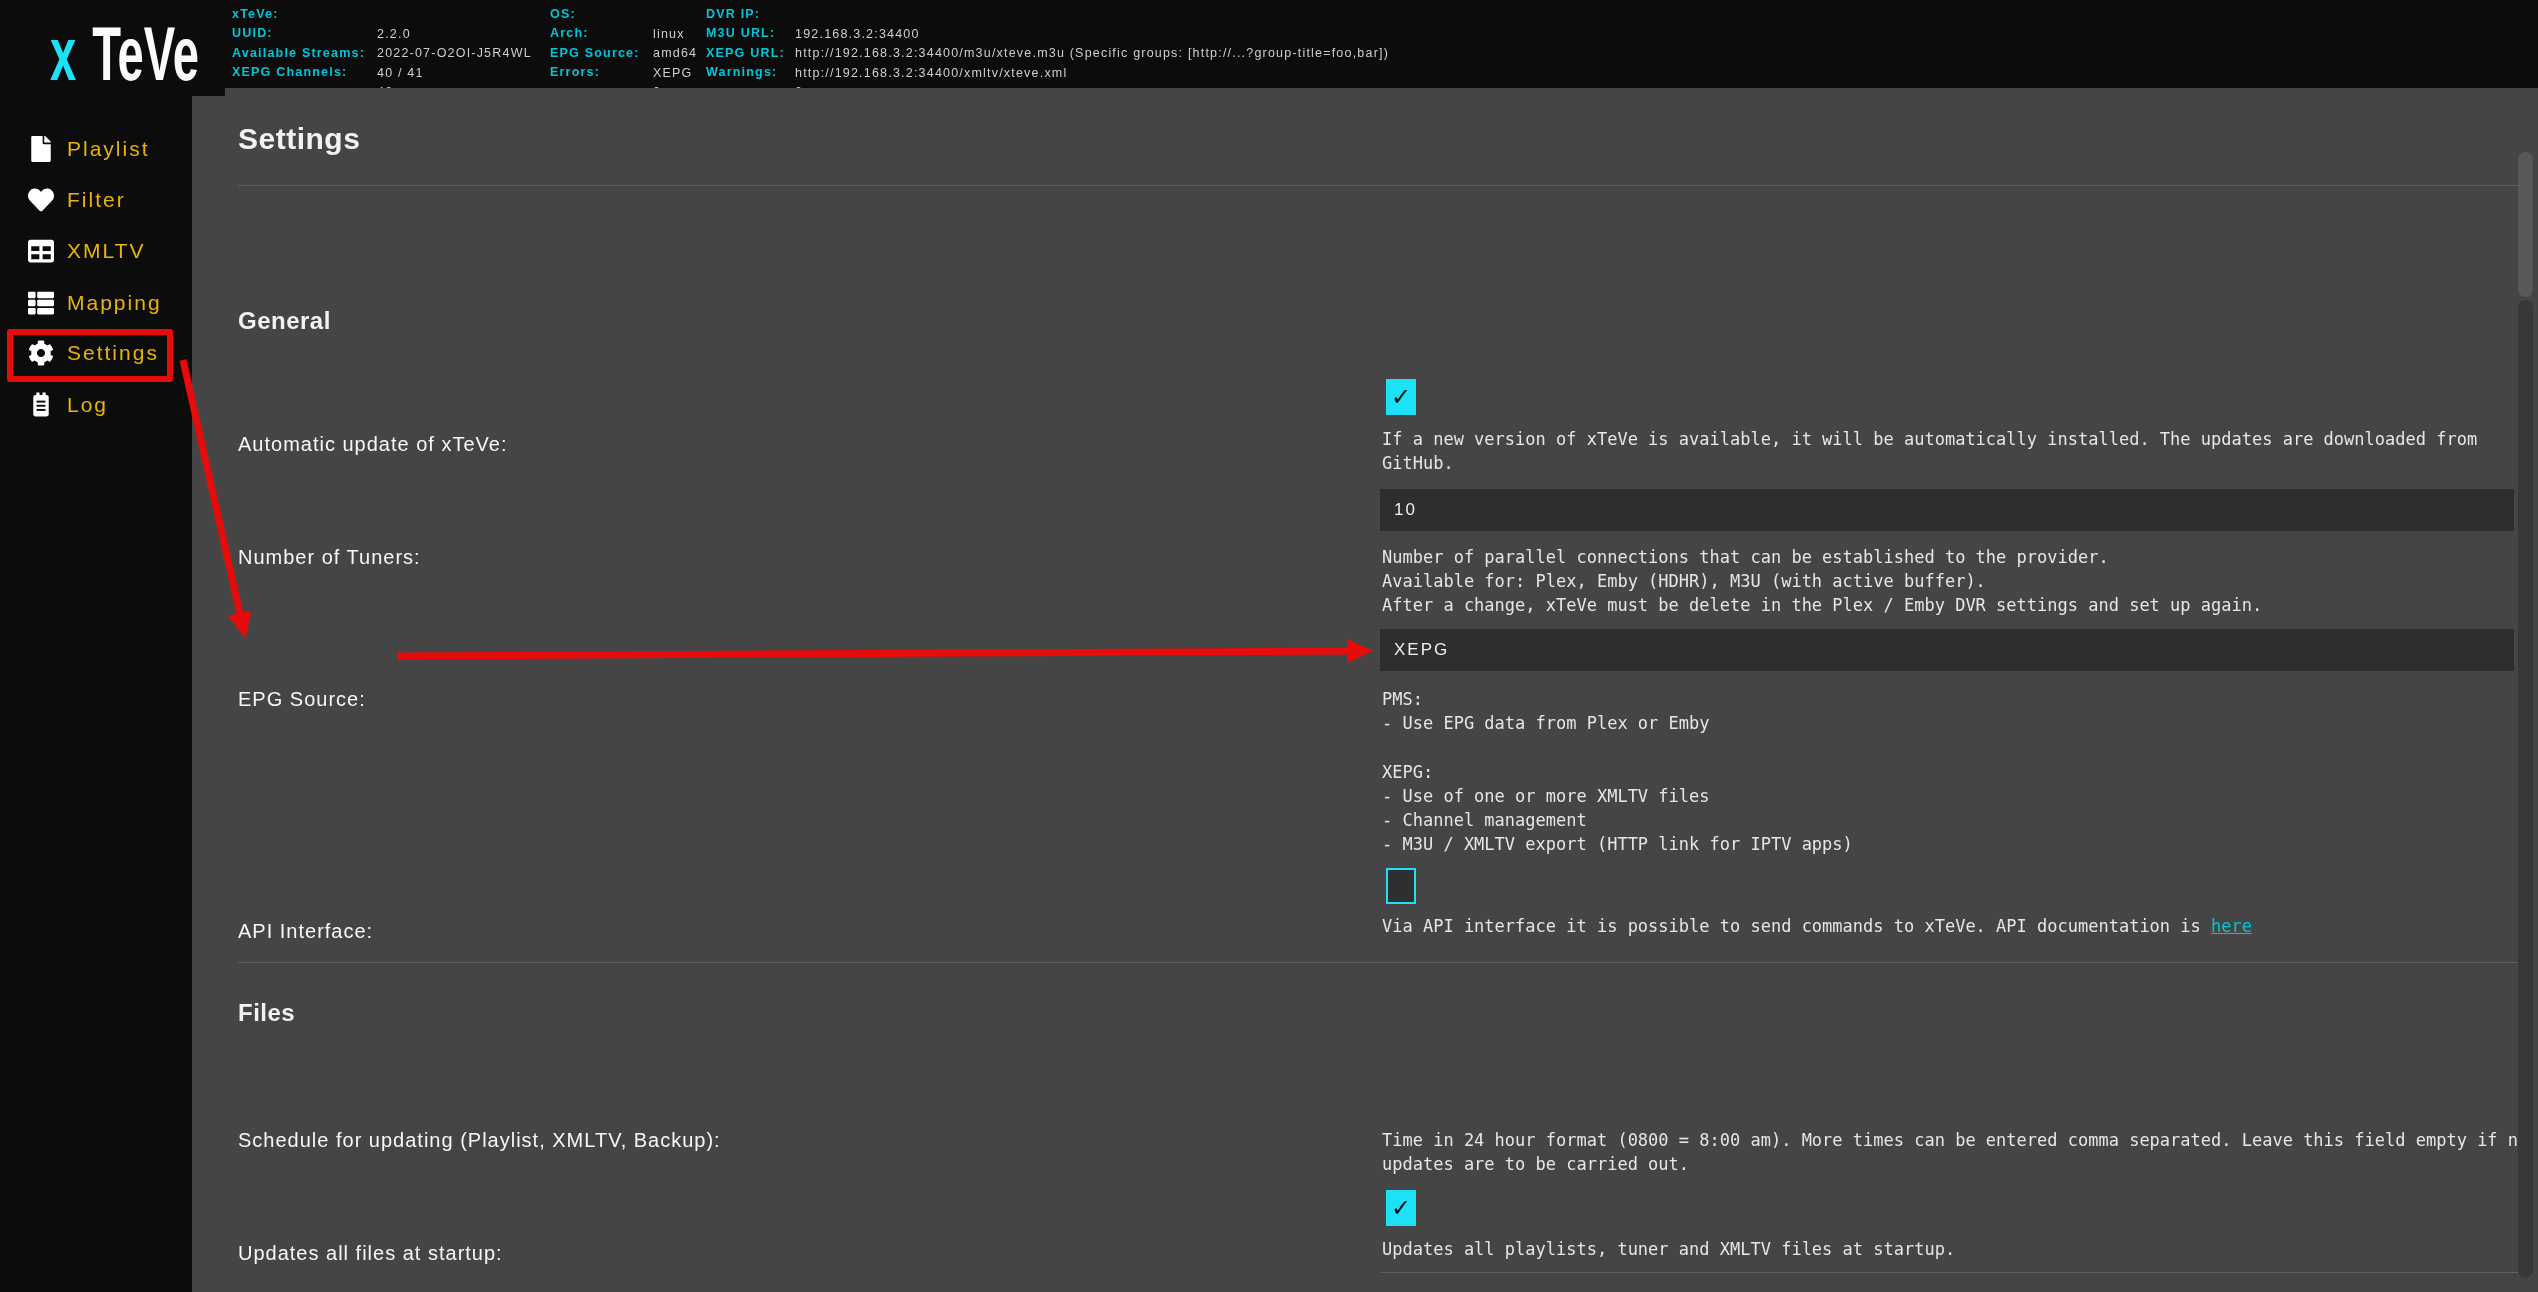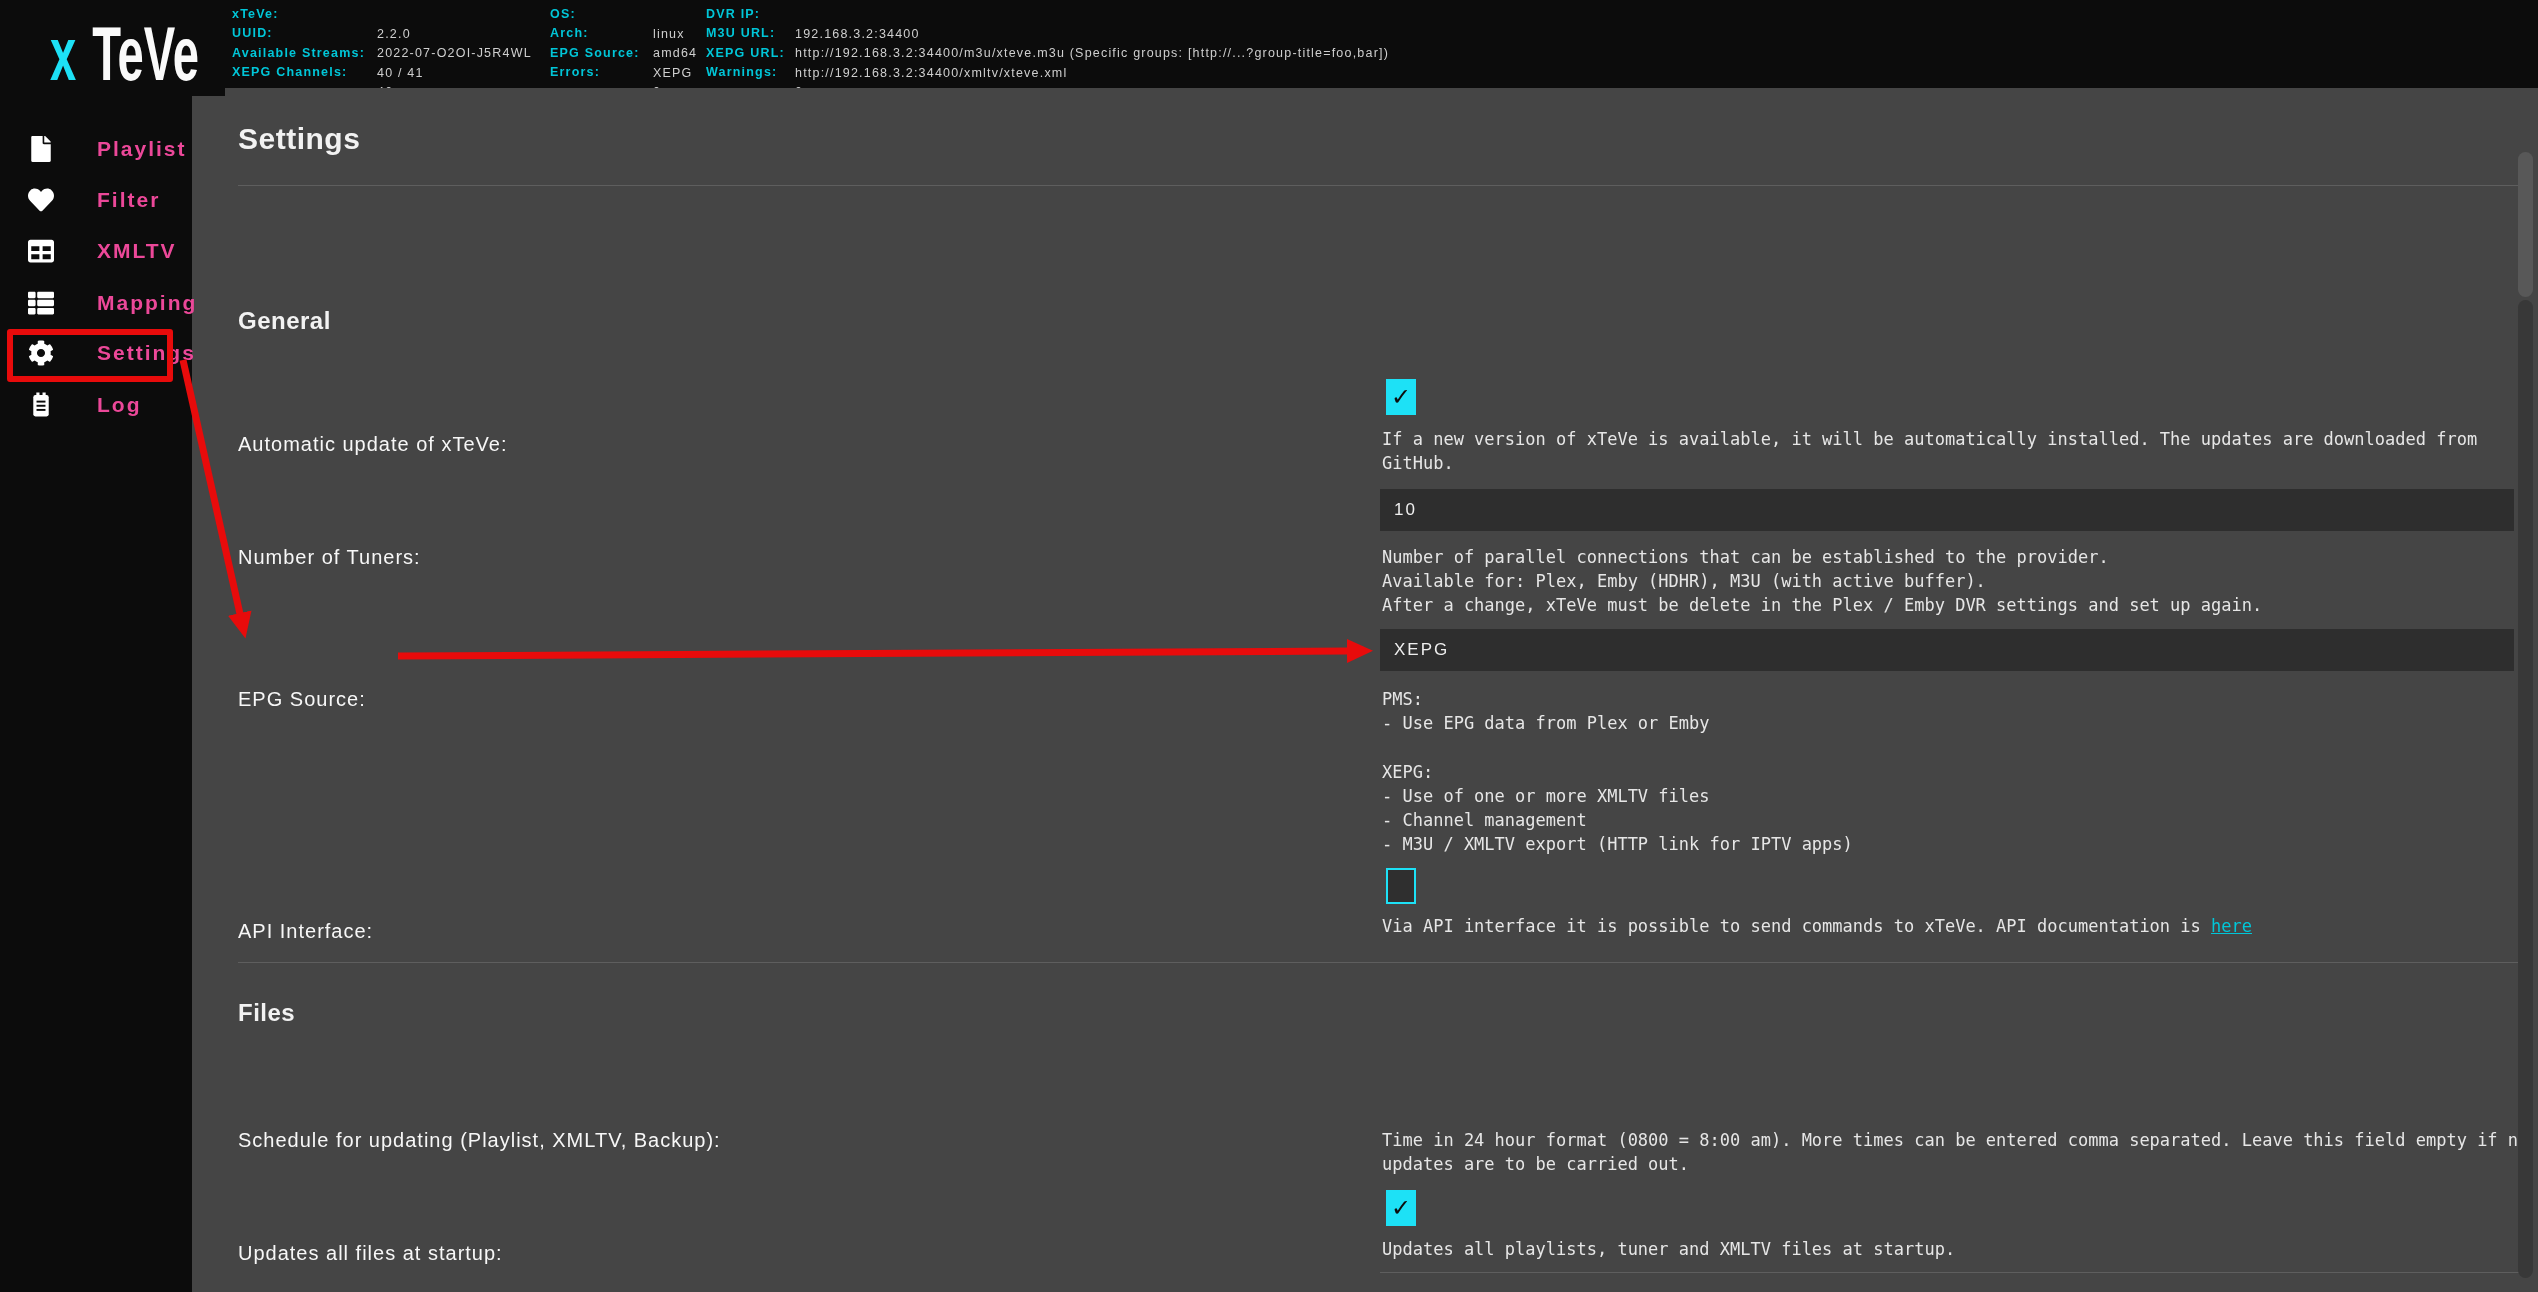--- a/index.html
+++ b/index.html
@@ -31,21 +31,21 @@
 
   .logo{left:50px;top:16px;font-size:76px;font-weight:bold;line-height:76px;
         transform:scaleX(0.62);transform-origin:left top;white-space:nowrap;}
   .logo .lx{color:var(--check);}
   .logo .lname{color:#fafafa;margin-left:26px;}
 
   .menu-item{left:0;width:225px;height:52px;cursor:pointer;}
   .menu-icon{position:absolute;left:28px;top:50%;transform:translateY(-50%);width:26px;height:26px;}
   .menu-icon svg{width:100%;height:100%;display:block;}
   .menu-label{position:absolute;left:67px;top:50%;transform:translateY(-50%);
-              font-size:21px;font-weight:bold;letter-spacing:2px;color:#ec4899;margin-left:30px;}
+              font-size:21px;font-weight:normal;letter-spacing:2px;color:#eab308;}
 
   
   .main{left:225px;top:88px;width:2313px;height:1204px;background:var(--bg-main);}
   .page-title{left:13px;font-size:30px;font-weight:bold;letter-spacing:0.5px;}
   .section-heading{left:13px;font-size:24px;font-weight:bold;letter-spacing:0.5px;}
   .divider{height:1px;background:var(--divider);}
   .btn{height:45px;padding:0 25px;margin-right:26px;background:#050505;border:none;border-radius:8px;
        color:#fdfdfd;font-family:"Liberation Sans",sans-serif;font-size:20px;font-weight:bold;
        letter-spacing:2.5px;cursor:pointer;}
   .btn-row{left:26px;display:flex;}

